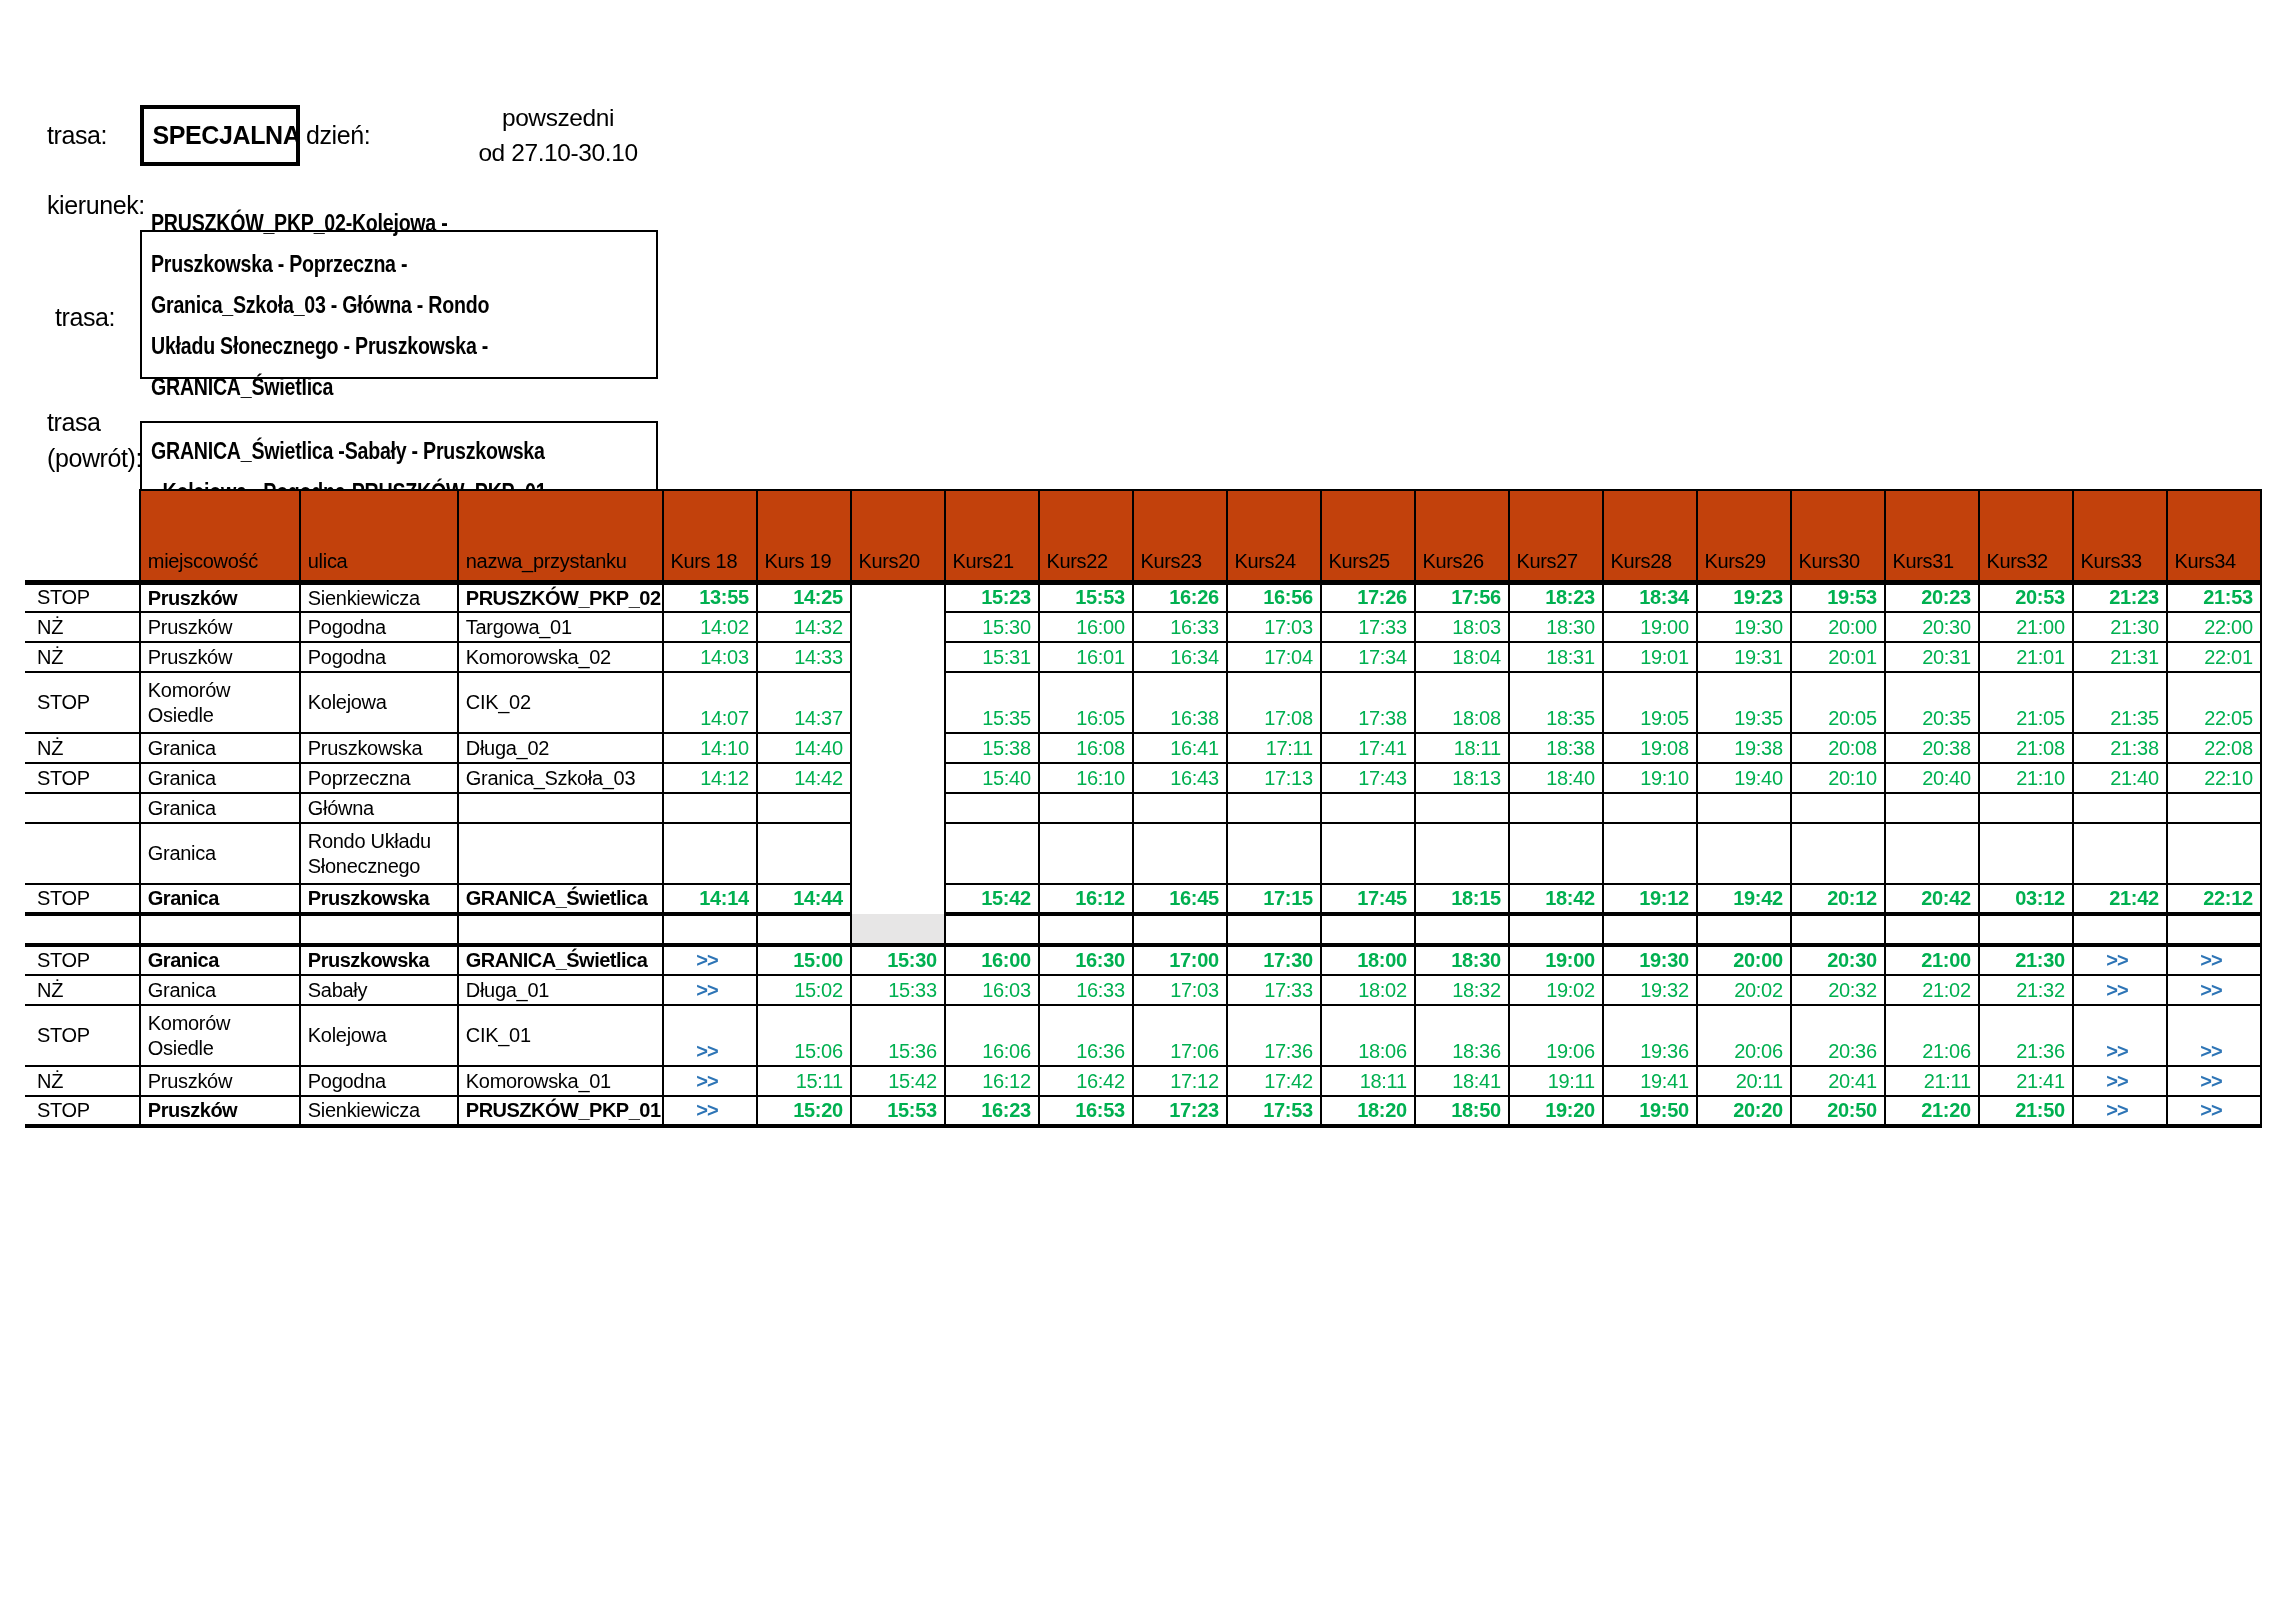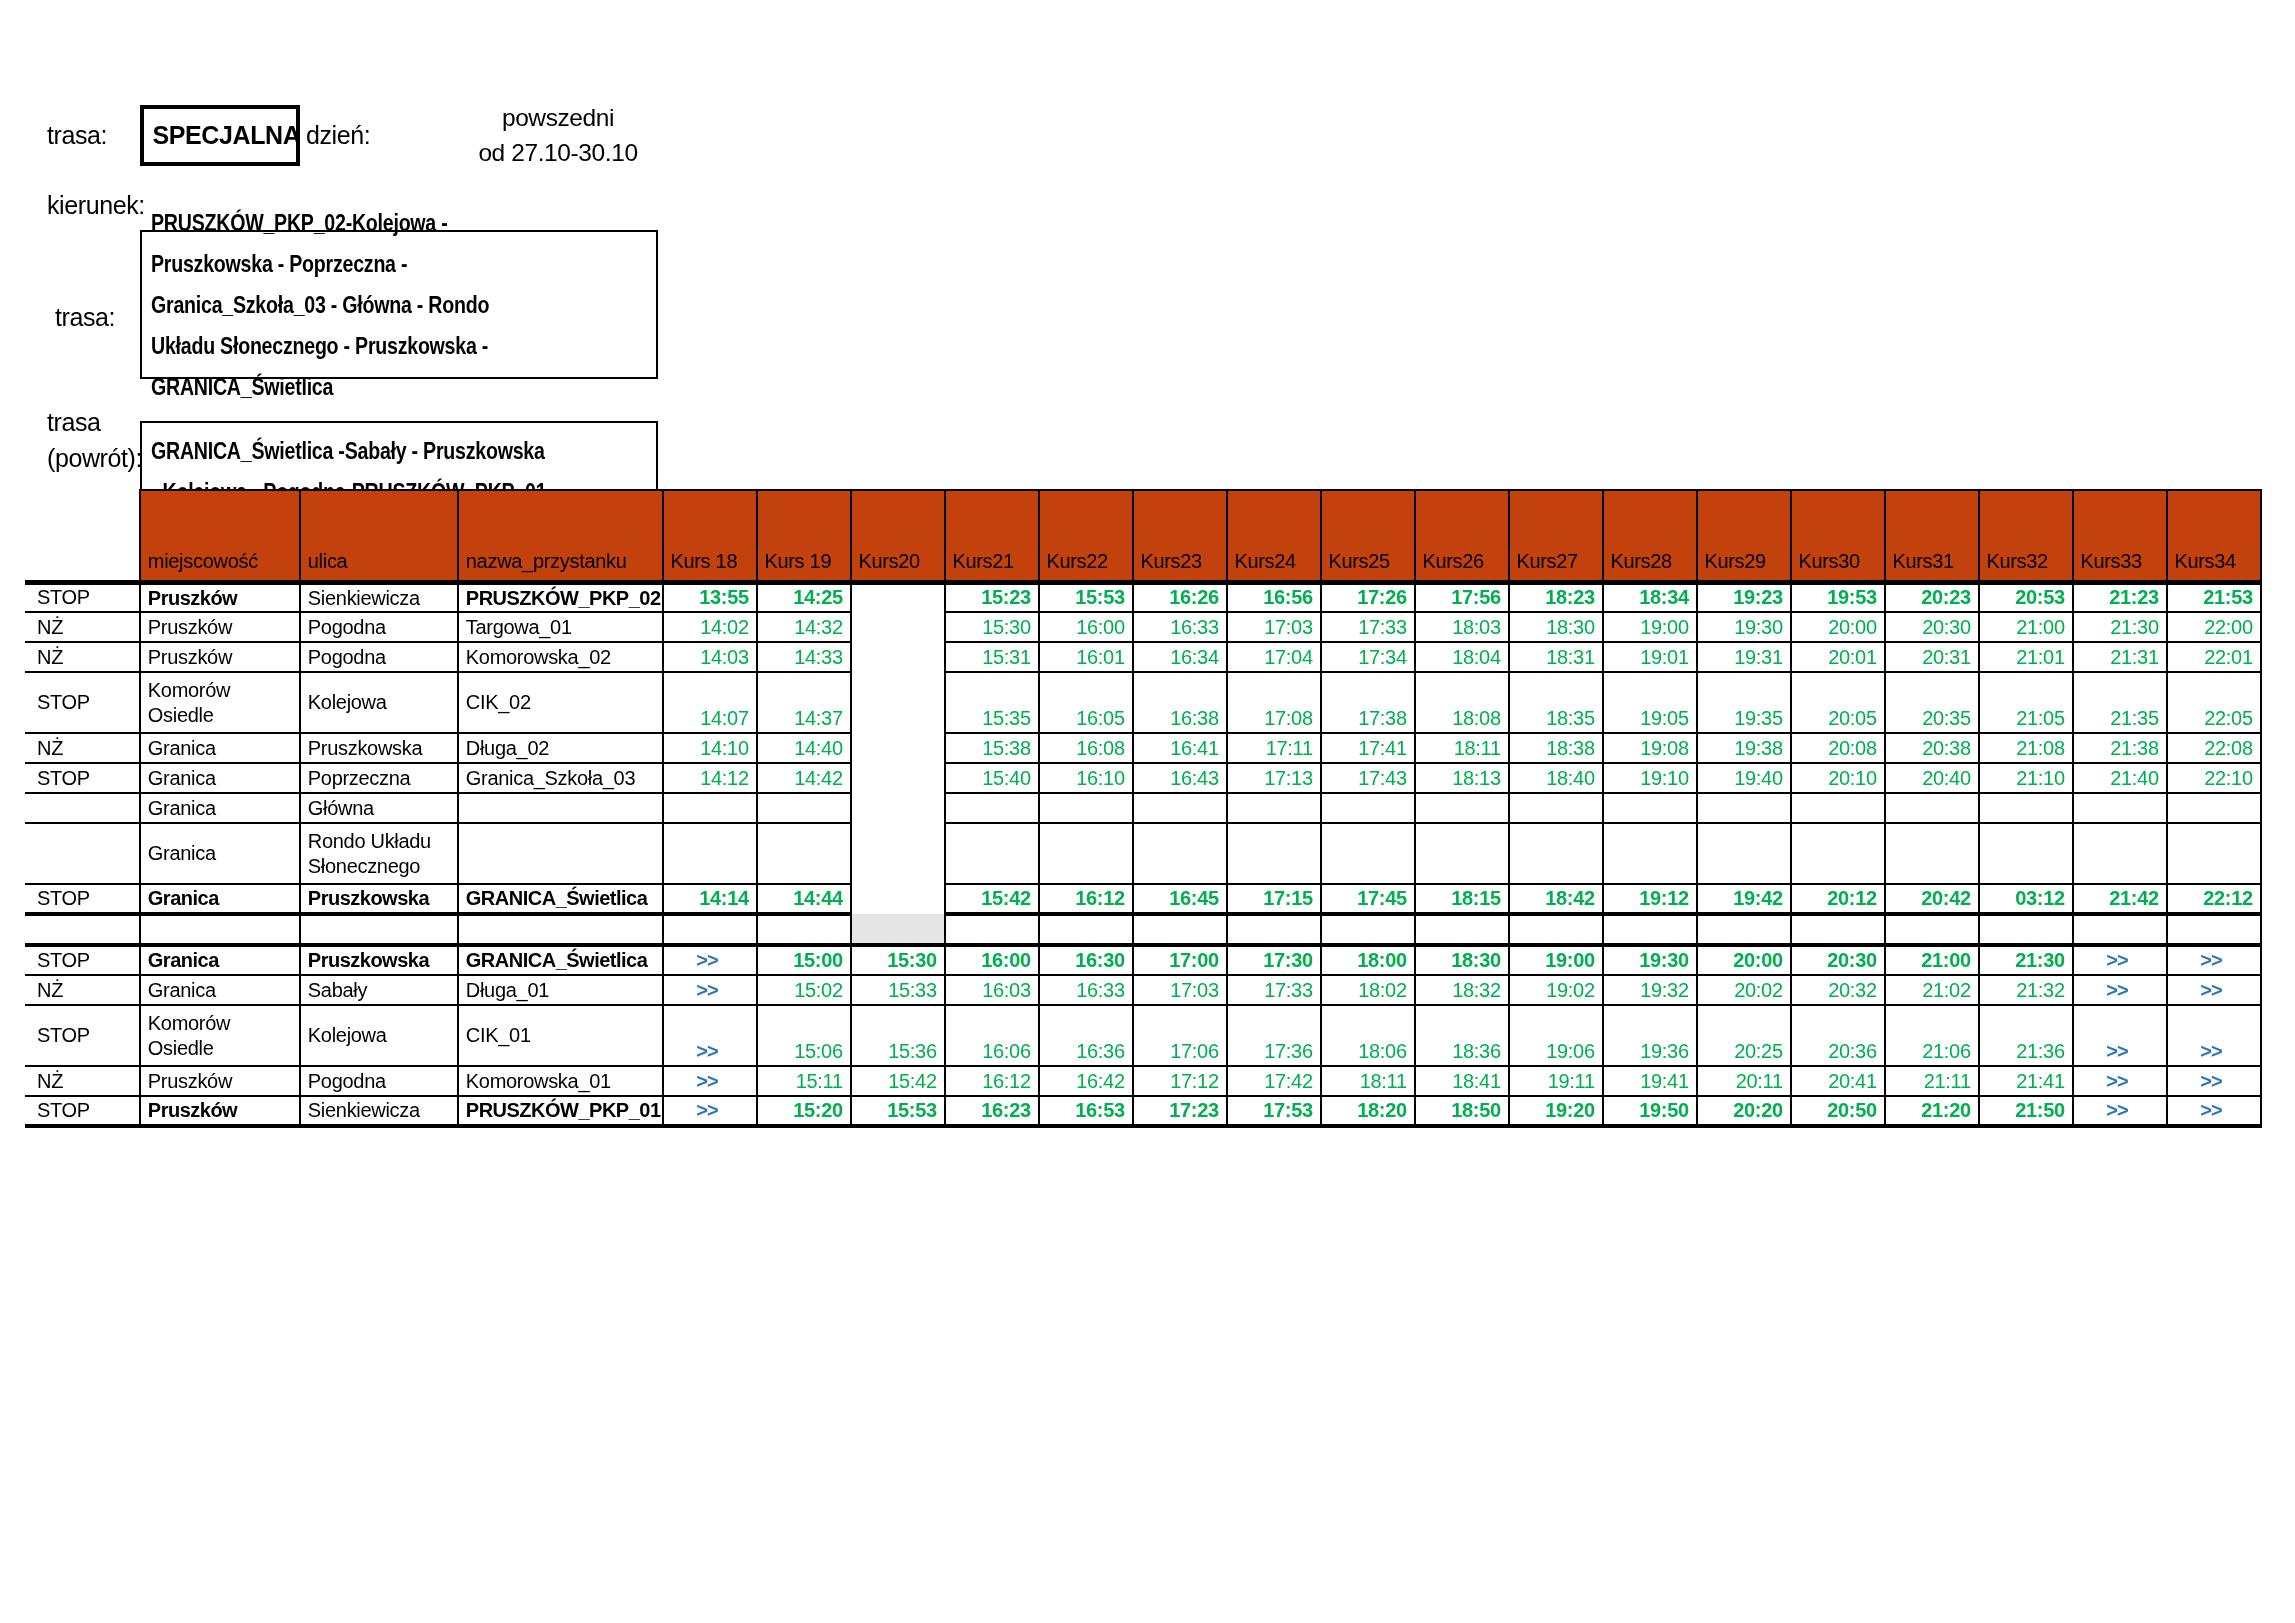--- a/index.html
+++ b/index.html
@@ -425,21 +425,21 @@
           <td class="t">15:06</td>
           <td class="t">15:36</td>
           <td class="t">16:06</td>
           <td class="t">16:36</td>
           <td class="t">17:06</td>
           <td class="t">17:36</td>
           <td class="t">18:06</td>
           <td class="t">18:36</td>
           <td class="t">19:06</td>
           <td class="t">19:36</td>
-          <td class="t">20:25</td>
+          <td class="t">20:06</td>
           <td class="t">20:36</td>
           <td class="t">21:06</td>
           <td class="t">21:36</td>
           <td class="t arr">&gt;&gt;</td>
           <td class="t arr">&gt;&gt;</td>
         </tr>
         <tr>
           <td class="c0">NŻ</td>
           <td class="text">Pruszków</td>
           <td class="text">Pogodna</td>

